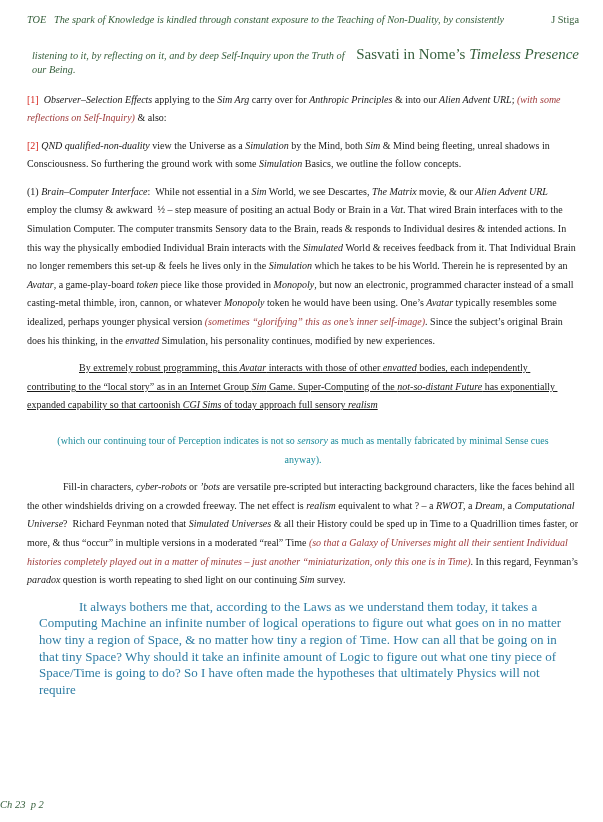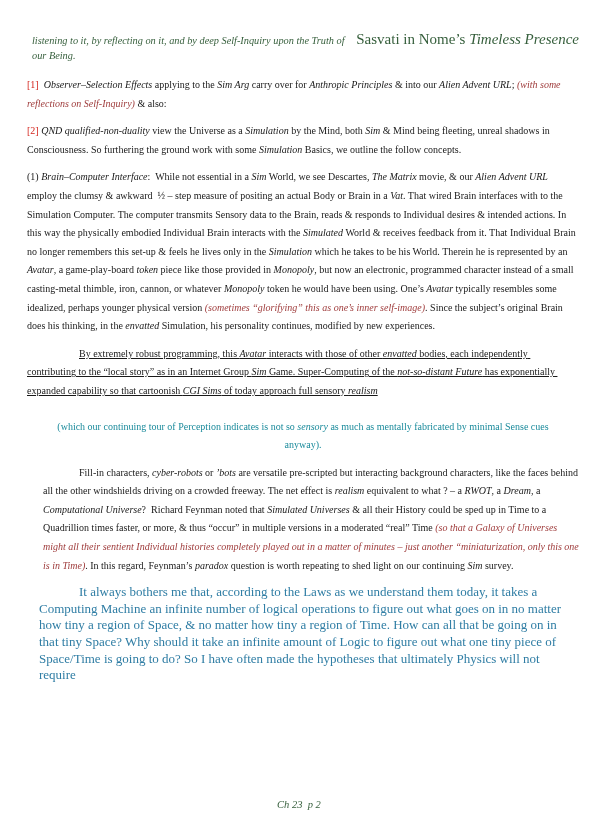--- a/index.html
+++ b/index.html
@@ -17,35 +17,39 @@
   .hdr-left2{padding-left:5px;margin-top:21px;}
   .hdr-attr{font-style:normal;white-space:nowrap;}
   .hdr-attr2{font-size:15px;}
   .hdr-attr2 .i{font-style:italic;}
   
   .para{margin:0 0 9px;font-size:10px;line-height:18.6px;white-space:pre-wrap;}
   .i{font-style:italic;}
   .red{color:var(--red,#d3241c);}
   .dri{color:var(--darkred,#9e3a3a);font-style:italic;}
   .ind-lg{text-indent:52px;}
-  .ind-md{text-indent:36px;margin-left:16px;}
+  .ind-md{text-indent:36px;}
   .tight{margin-bottom:17px;text-decoration:underline;}
   .aside{color:var(--teal,#1a8a9b);text-align:center;margin:0 20px 9px;}
   .quote{color:var(--quote,#2f7da4);font-size:13px;line-height:16.6px;margin:2px 4px 0 12px;text-indent:40px;}
   .footer{
-    position:absolute;bottom:12px;left:0;right:5px;text-align:center;
+    position:absolute;bottom:12px;left:0;right:5px;text-align:left;
     color:var(--green,#355e3b);font-style:italic;font-size:10.5px;white-space:pre;
   }
 </style>
 </head>
 <body>
 
 <div class="page">
 
   <div class="hdr">
+    <div class="hdr-line">
+      <span class="hdr-left"><span>TOE   The spark of Knowledge is kindled through constant exposure to the Teaching of Non-Duality, by consistently</span></span>
+      <span class="hdr-attr">J Stiga</span>
+    </div>
     <div class="hdr-line">
       <span class="hdr-left hdr-left2"><span>listening to it, by reflecting on it, and by deep Self-Inquiry upon the Truth of our Being.</span></span>
       <span class="hdr-attr hdr-attr2"><span>Sasvati in Nome’s </span><span class="i">Timeless Presence</span></span>
     </div>
   </div>
 
   <p class="para"><span class="red">[1]</span><span>  </span><span class="i">Observer–Selection Effects</span><span> applying to the </span><span class="i">Sim Arg</span><span> carry over for </span><span class="i">Anthropic Principles</span><span> &amp; into our </span><span class="i">Alien Advent URL</span><span>; </span><span class="dri">(with some reflections on Self-Inquiry)</span><span> &amp; also:</span></p>
 
   <p class="para"><span class="red">[2]</span><span> </span><span class="i">QND qualified-non-duality</span><span> view the Universe as a </span><span class="i">Simulation</span><span> by the Mind, both </span><span class="i">Sim</span><span> &amp; Mind being fleeting, unreal shadows in Consciousness. So furthering the ground work with some </span><span class="i">Simulation</span><span> Basics, we outline the follow concepts.</span></p>
 

